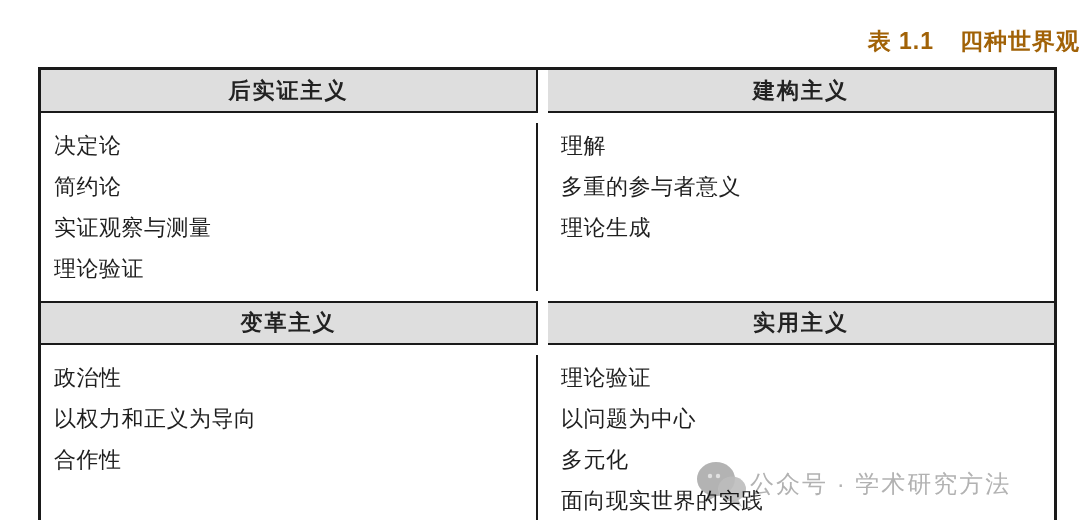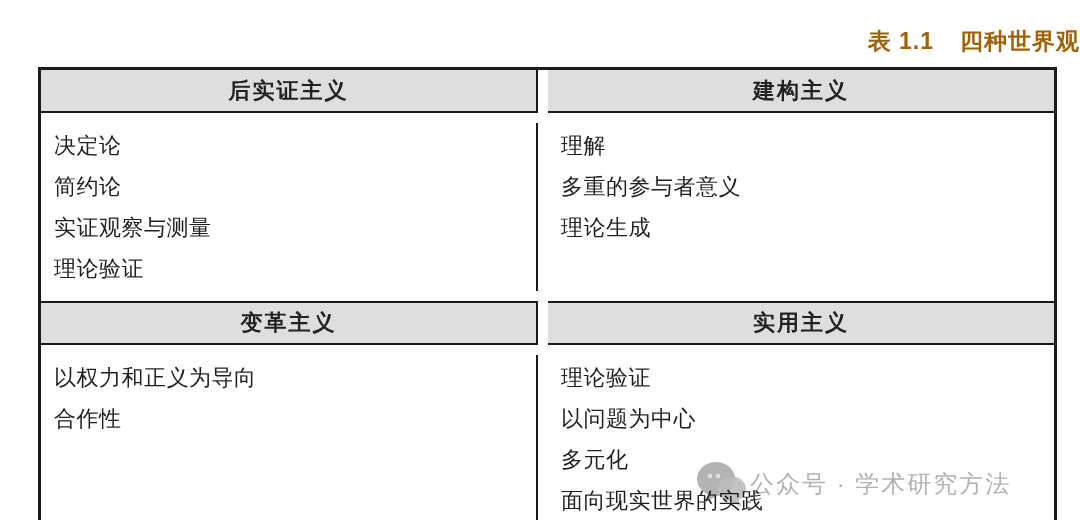--- a/index.html
+++ b/index.html
@@ -105,20 +105,21 @@
     <div class="cell bcell">
       <div class="line">理解</div>
       <div class="line">多重的参与者意义</div>
       <div class="line">理论生成</div>
     </div>
 
     <div class="cell hcell row2 col-left">变革主义</div>
     <div class="cell hcell row2">实用主义</div>
 
     <div class="cell bcell col-left">
+      <div class="line">政治性</div>
       <div class="line">以权力和正义为导向</div>
       <div class="line">合作性</div>
     </div>
     <div class="cell bcell">
       <div class="line">理论验证</div>
       <div class="line">以问题为中心</div>
       <div class="line">多元化</div>
       <div class="line">面向现实世界的实践</div>
     </div>
 

